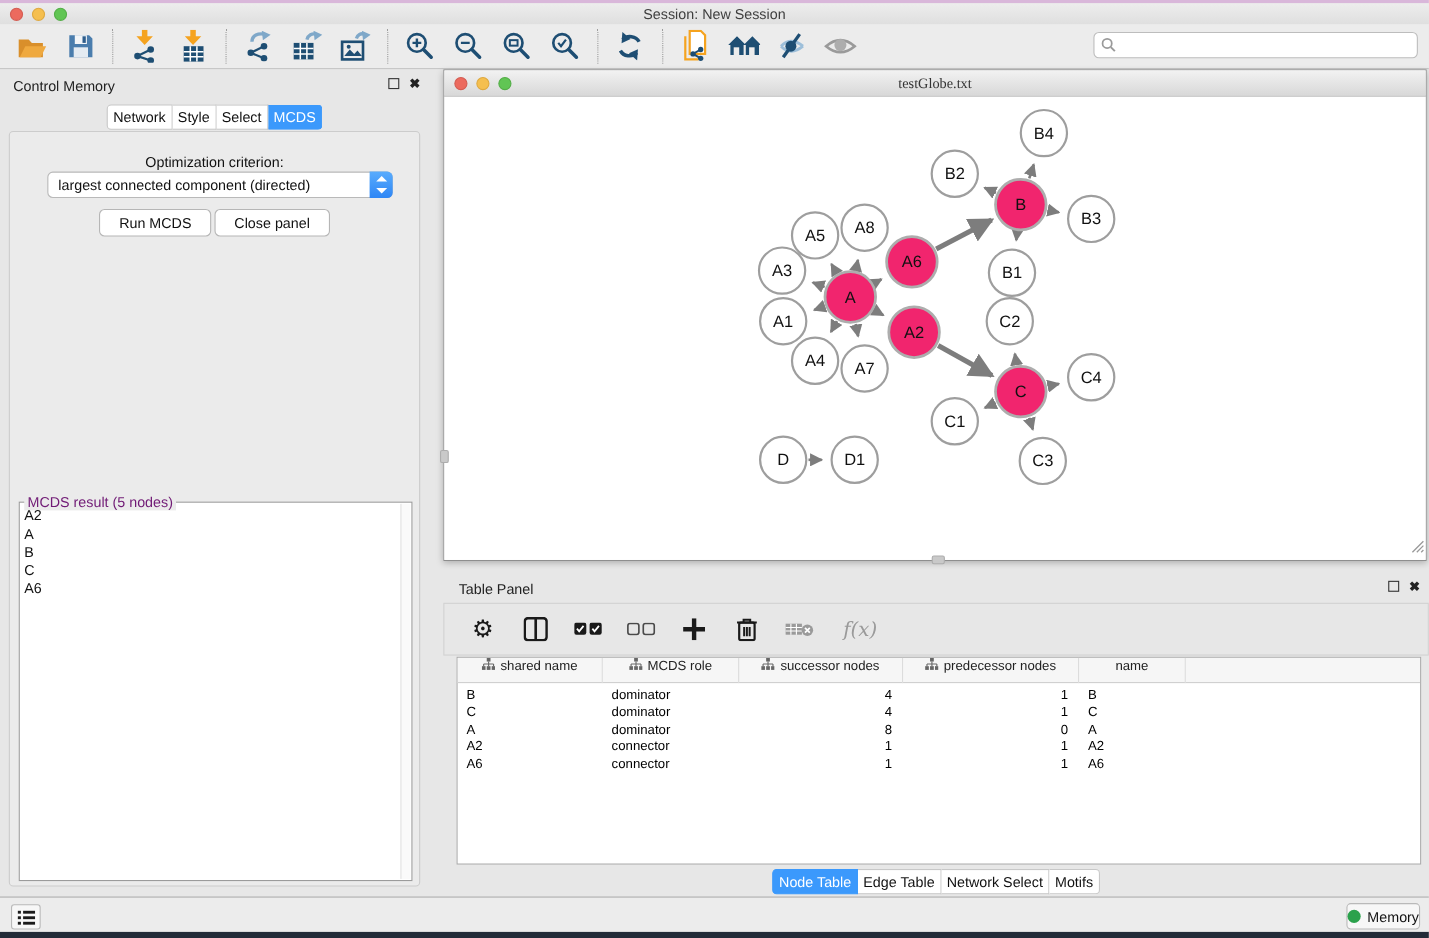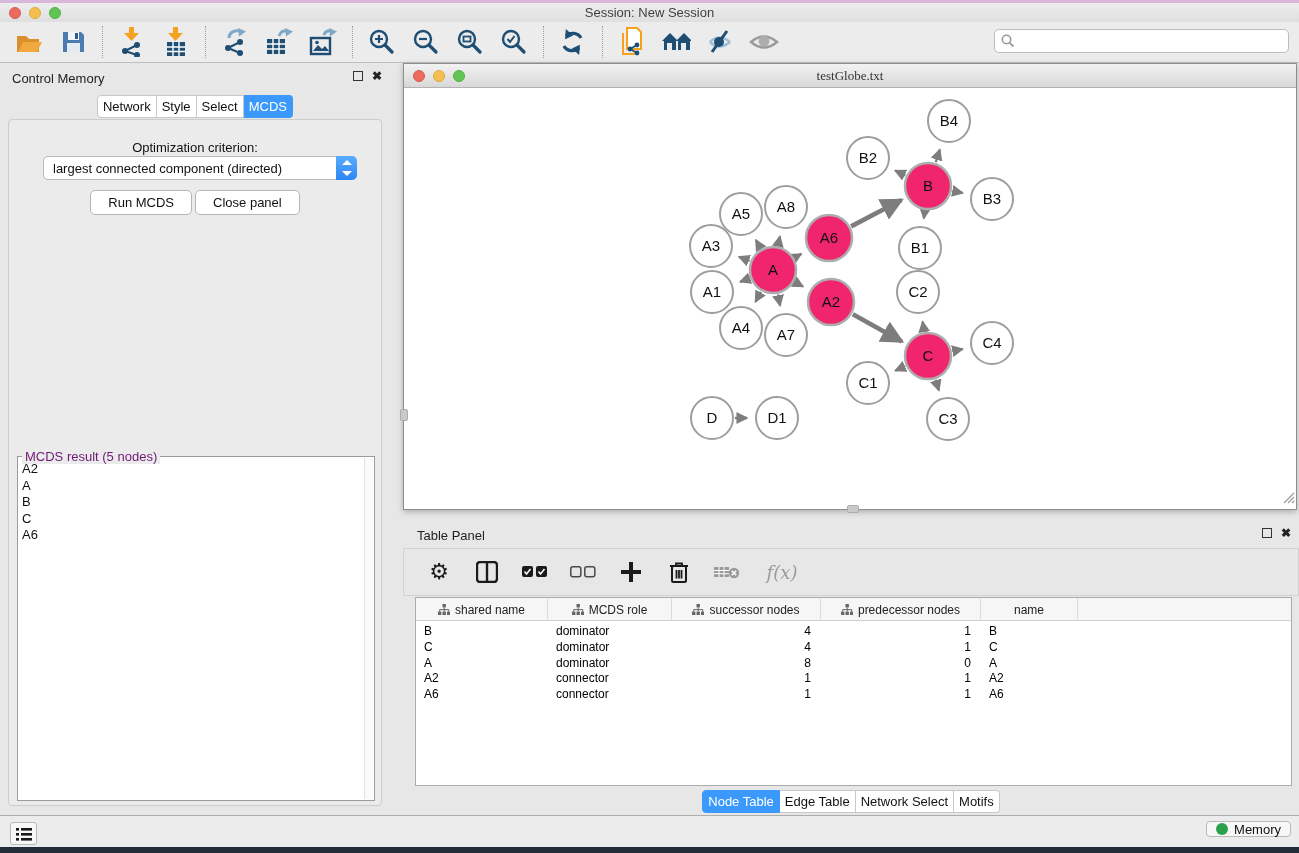--- a/index.html
+++ b/index.html
@@ -94,33 +94,33 @@
     background:#E7E7E7; border:1px solid #D2D2D2; display:flex; align-items:center; gap:22px;
     padding-left:22px; }
   .tp-icon { display:flex; align-items:center; justify-content:center; width:26px; height:26px; }
   .gear-glyph { font-size:22px; color:#1A1A1A; line-height:22px; }
   .fx-label { font-family:"DejaVu Serif", serif; font-style:italic; font-size:18px; color:#9A9A9A; }
   .tp-table { position:absolute; left:12px; top:77px; width:877px; height:189px;
     background:#FFFFFF; border:1px solid #ABABAB; overflow:hidden; }
   .tp-head { position:absolute; left:0; top:0; width:100%; height:23px; background:#F6F6F6;
     border-bottom:1px solid #D0D0D0; }
   .tp-col { position:absolute; top:0; height:23px; border-right:1px solid #DCDCDC;
-    display:flex; align-items:center; justify-content:center; gap:5px; font-size:12px; color:#222; }
+    display:flex; justify-content:center; gap:5px; font-size:12px; color:#222; }
   .tp-rows { position:absolute; left:0; top:23px; width:100%; }
   .tp-cell { position:absolute; font-size:12px; color:#000; white-space:nowrap; }
   .tp-tabs { position:absolute; left:0; top:270px; width:896px; display:flex; justify-content:center; }
 
   
   .statusbar { position:absolute; left:0; top:815px; width:1299px; height:32px;
     background:#ECECEC; border-top:1px solid #ADADAD; }
   .list-btn { position:absolute; left:10px; top:6px; width:27px; height:23px; background:#F7F7F7;
     border:1px solid #B9B9B9; border-radius:3px; display:flex; align-items:center; justify-content:center; }
-  .memory-btn { position:absolute; right:8px; top:5px; height:16px; background:#F7F7F7;
+  .memory-btn { position:absolute; right:8px; top:5px; height:24px; background:#F7F7F7;
     border:1px solid #B9B9B9; border-radius:4px; display:flex; align-items:center; gap:6px;
-    padding:0 9px; font-size:13px; color:#111; }
+    padding:0 0; font-size:13px; color:#111; }
   .mem-dot { width:12px; height:12px; border-radius:50%; background:#2BA14C; }
 </style>
 </head>
 <body>
 
 <div class="desk-top"></div>
 <div class="desk-bottom"></div>
 
 <div class="titlebar">
   <span class="win-title">Session: New Session</span>

